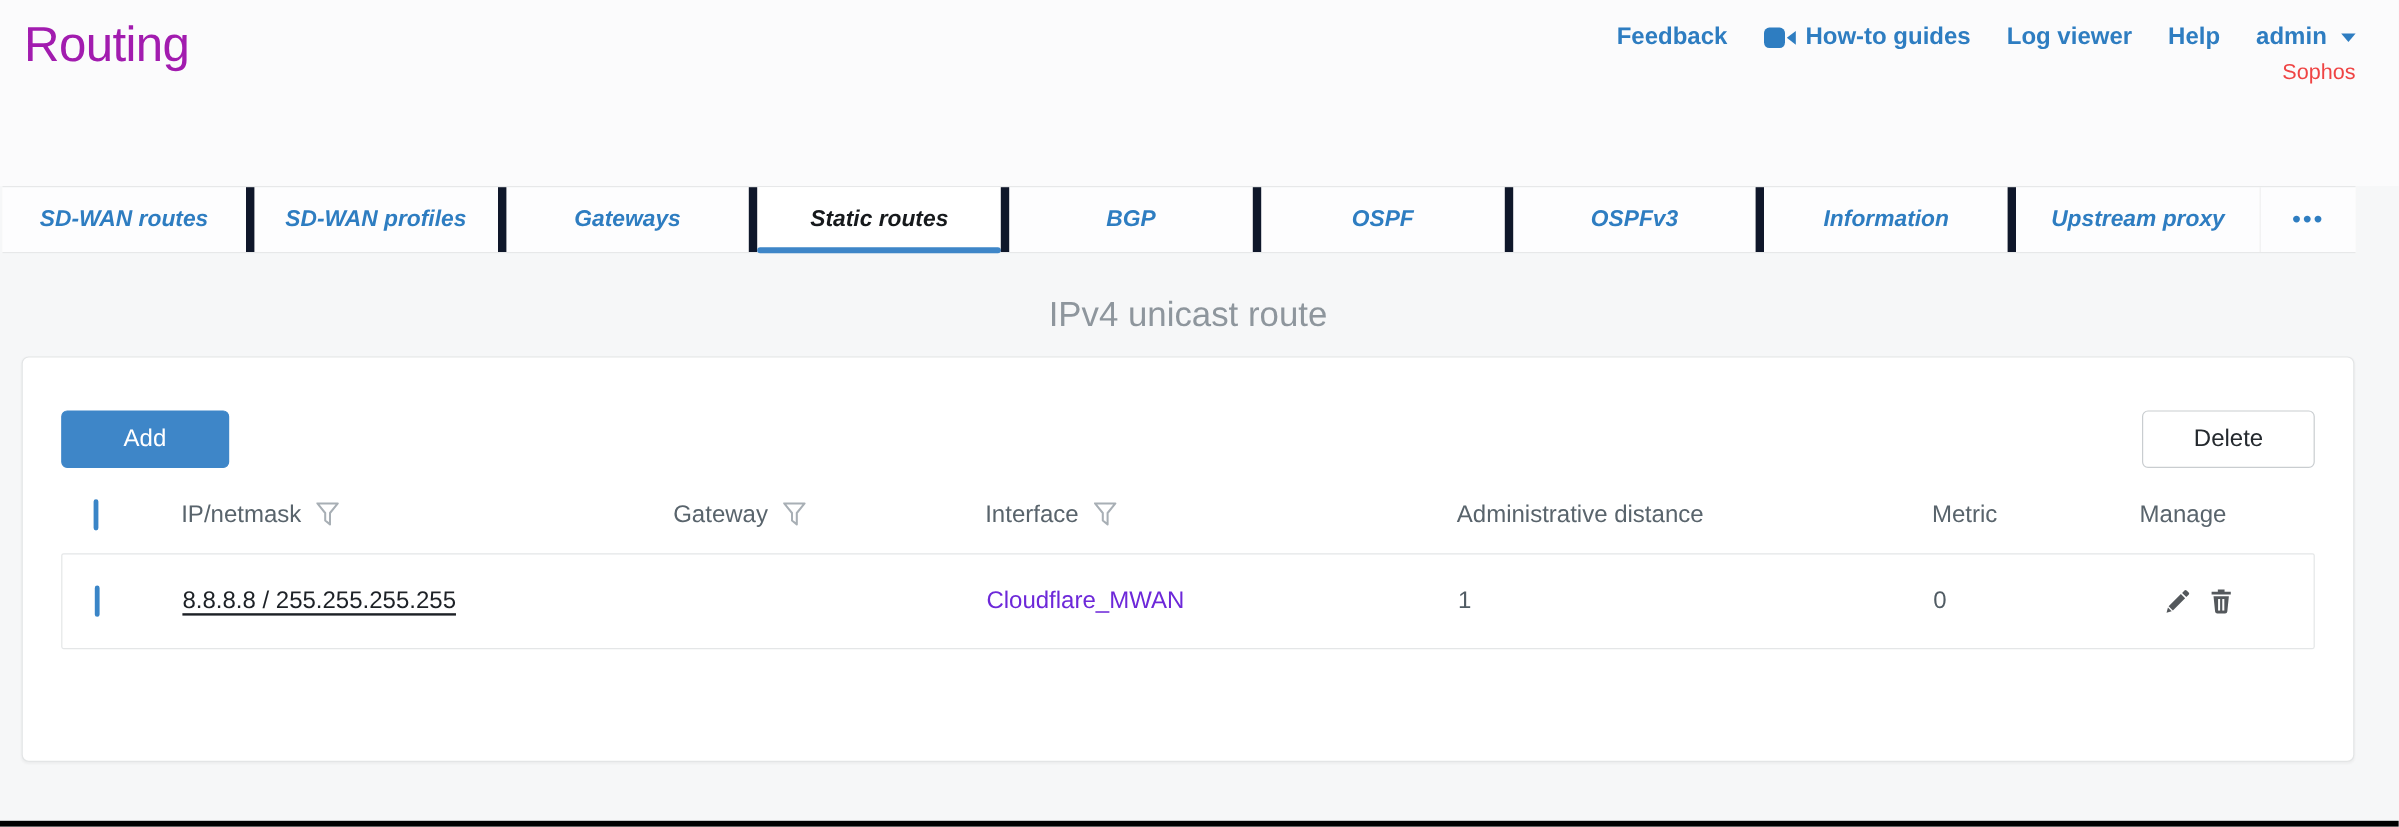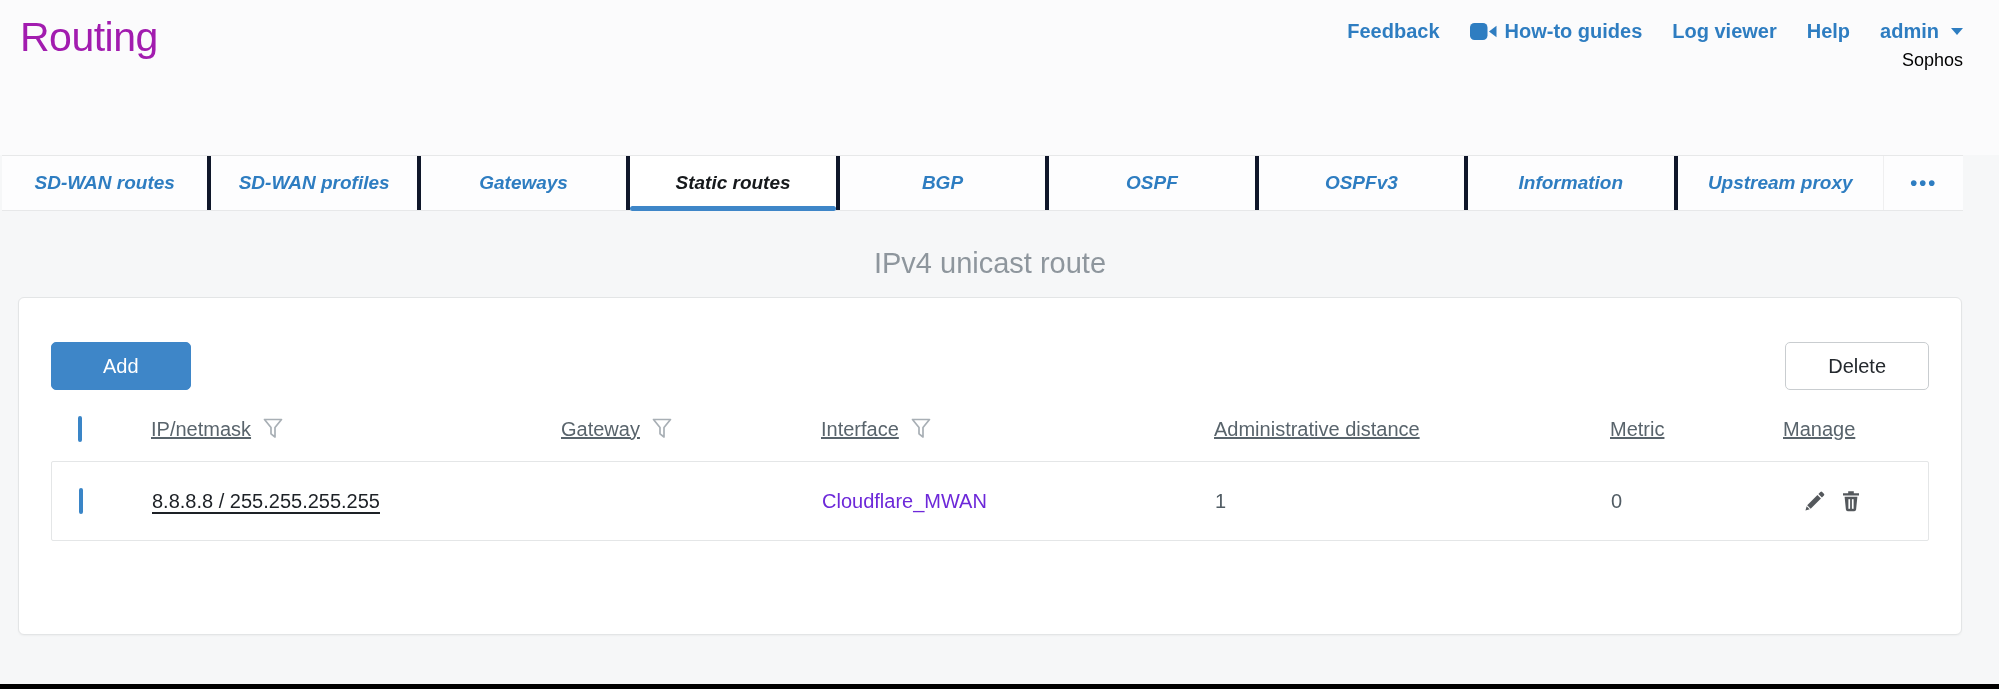--- a/index.html
+++ b/index.html
@@ -40,41 +40,41 @@
     cursor:pointer;
   }
   .caret-down {
     display:inline-block;
     width:0; height:0;
     border-left:6px solid transparent;
     border-right:6px solid transparent;
     border-top:7px solid #2e7dc1;
     margin-left:4px;
   }
-  .brand { font-size:18px; color:#000000; margin-top:7px; font-weight:400; }
+  .brand { font-size:18px; color:#ef4444; margin-top:7px; font-weight:400; }
 
   
   .tabbar {
     display:flex;
     height:56px;
     background:#fdfdfe;
     border-top:1px solid #e7e8e9;
     border-bottom:1px solid #e7e8e9;
     margin:0 36px 0 2px;
     font-style:italic;
   }
   .tab {
     flex:1 1 0;
     display:flex;
     align-items:center;
     justify-content:center;
     font-size:19px;
     font-weight:700;
     color:#2e7dc1;
-    border-left:4px solid #0f172a;
+    border-left:7px solid #0f172a;
     cursor:pointer;
     position:relative;
     white-space:nowrap;
   }
   .tab:first-child { border-left:none; }
   .tab.active { color:#16191c; background:#ffffff; }
   .tab.active::after {
     content:'';
     position:absolute;
     left:0; right:0; bottom:-1px;
@@ -142,21 +142,21 @@
     display:grid;
     grid-template-columns:100px 410px 260px 393px 396px 173px auto;
     align-items:center;
   }
   .thead {
     height:50px;
     margin-top:14px;
     color:#59646c;
     font-size:20px;
   }
-  .th { display:flex; align-items:center; gap:12px;text-decoration:underline; }
+  .th { display:flex; align-items:center; gap:12px; }
   .trow {
     height:80px;
     border:1px solid #e4e6e7;
     border-radius:2px;
     margin-top:7px;
     background:#ffffff;
     font-size:20px;
   }
   .checkbox {
     width:27px; height:27px;

